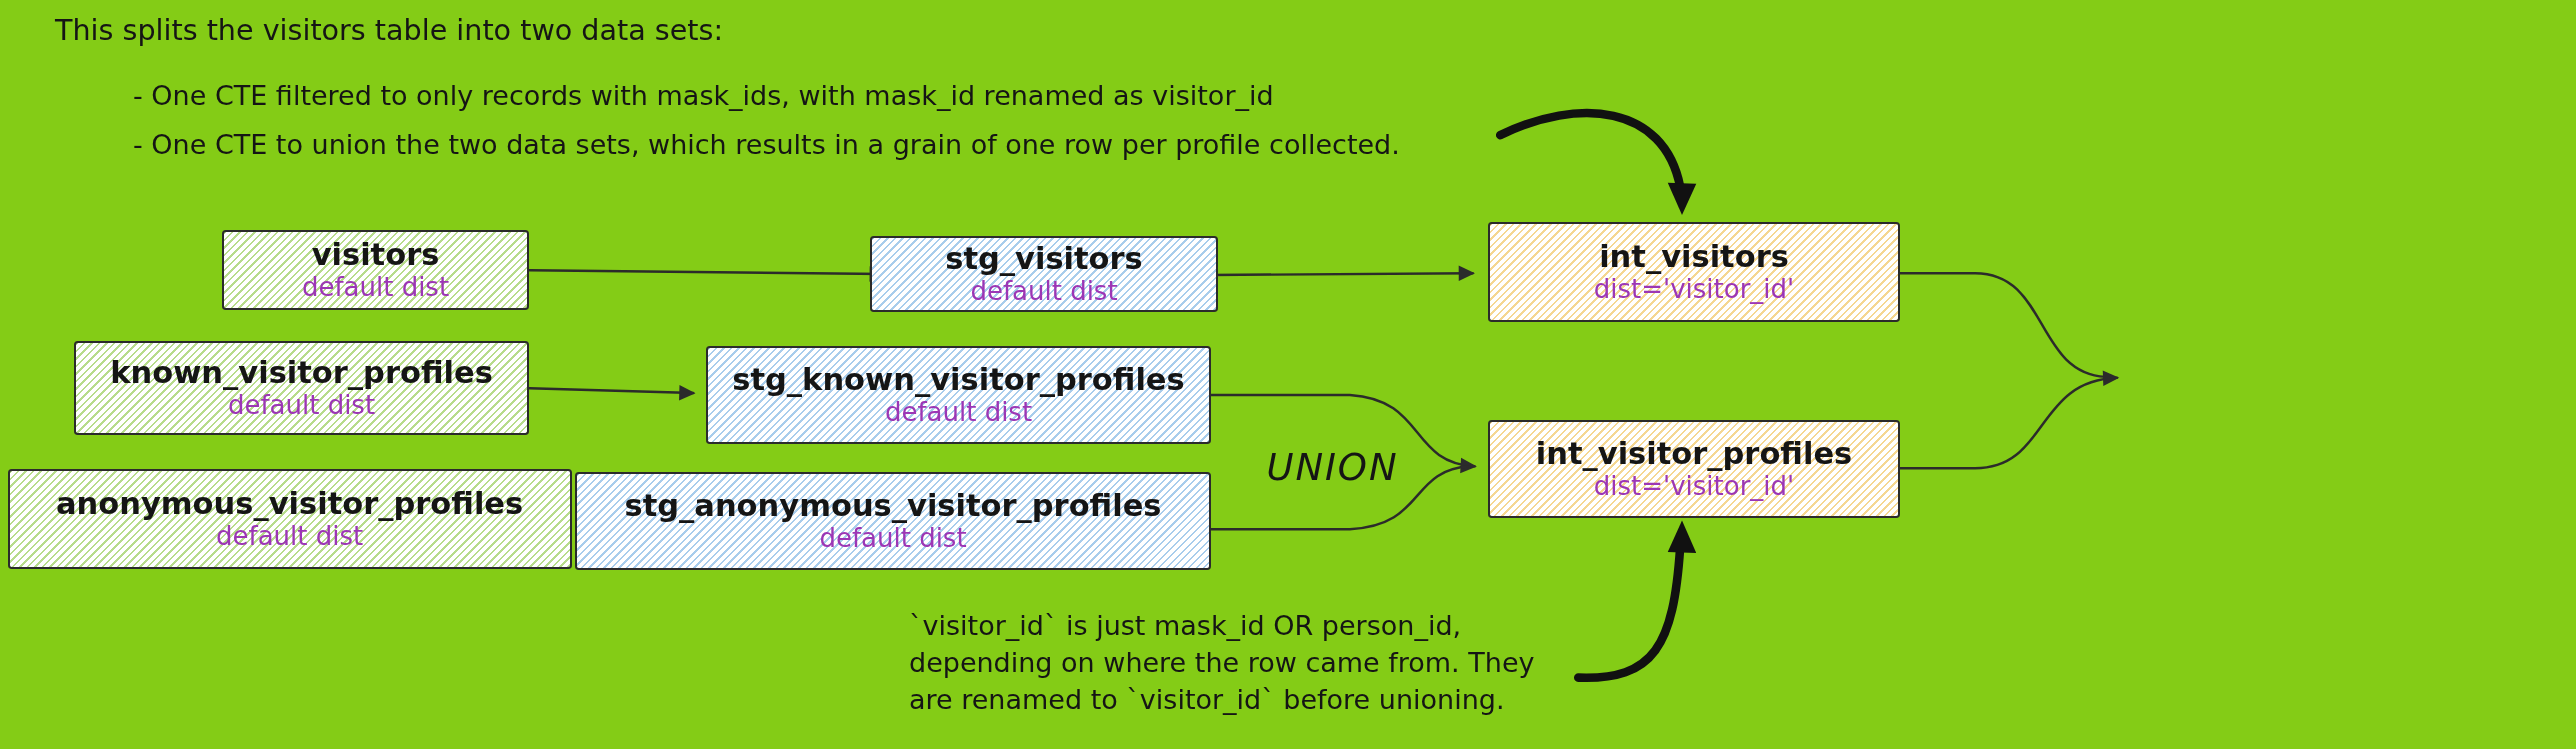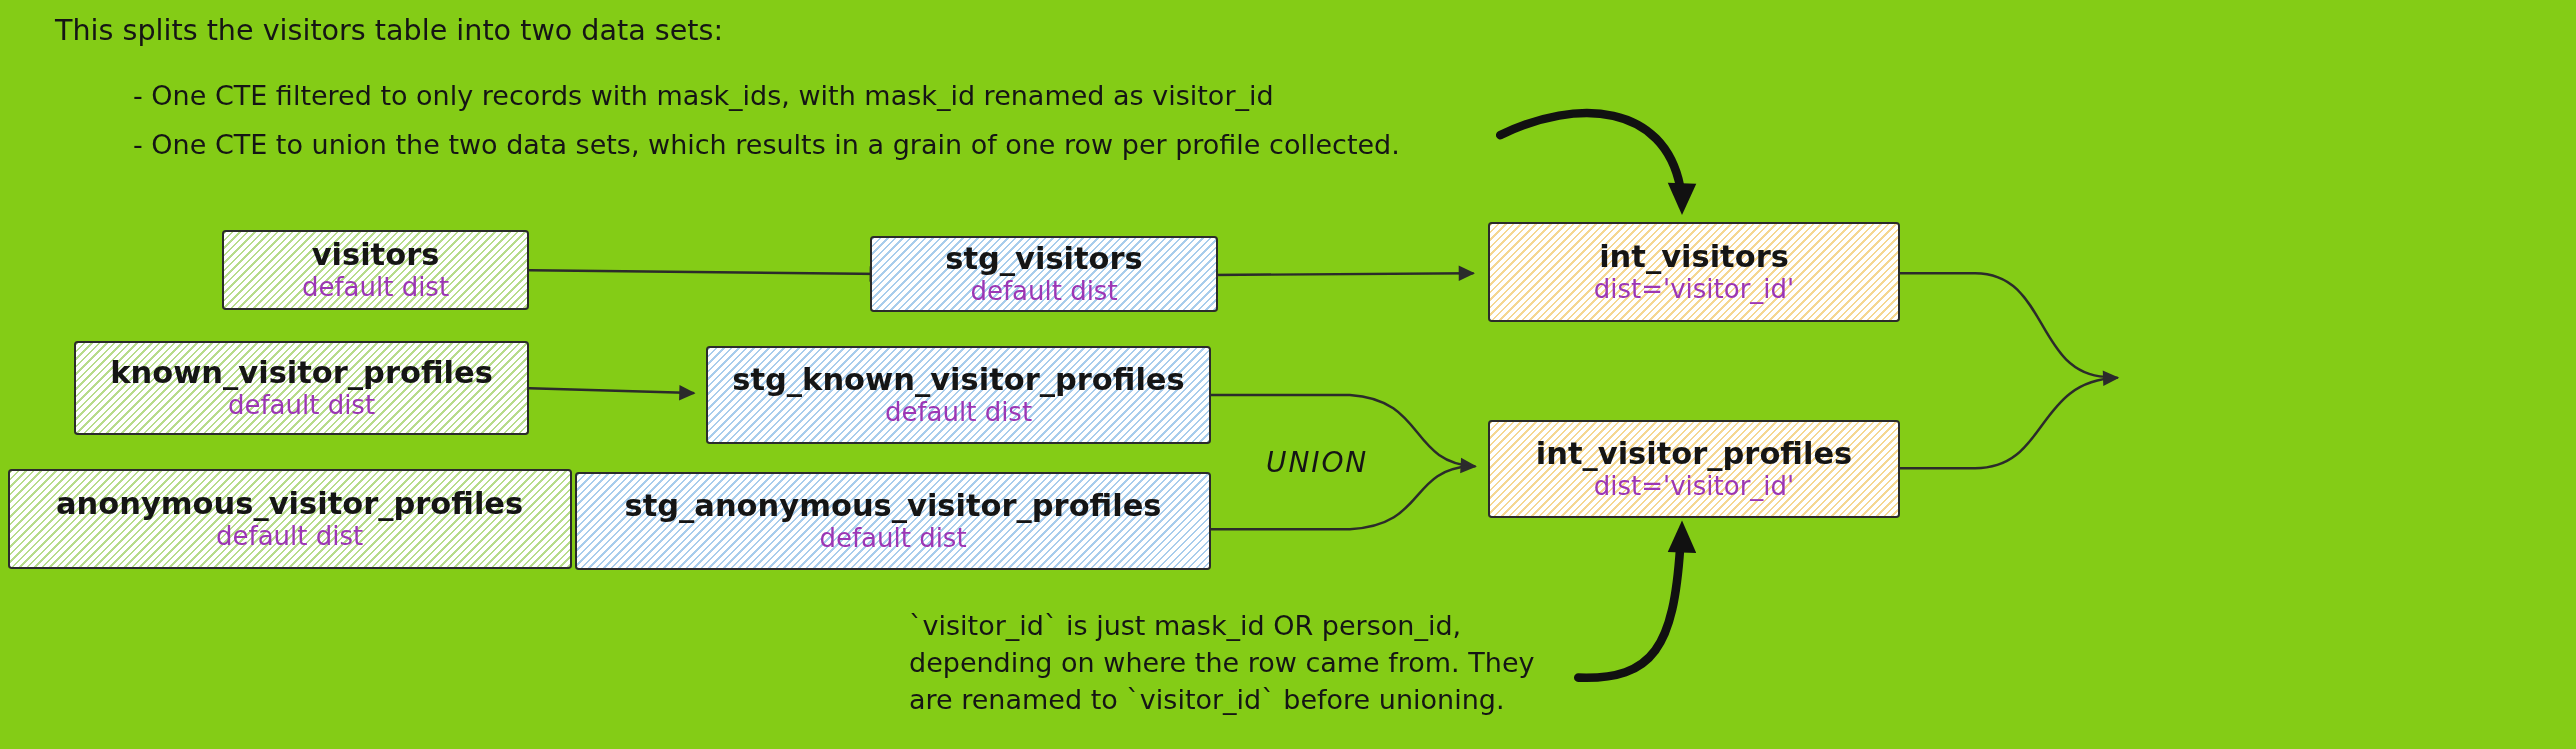--- a/index.html
+++ b/index.html
@@ -49,21 +49,21 @@
   .ann-b3     { left: 133px; top: 129px; font-size: 27px; }
 
   .ann-bottom {
     position: absolute; left: 909px; top: 607px; width: 685px;
     text-align: left; font-size: 27px; line-height: 37px;
   }
   .ann-bottom div { white-space: nowrap; }
 
   .union-label {
     position: absolute; left: 1266px; top: 446px; width: 133px;
-    text-align: left; font-size: 28px; font-style: italic;
+    text-align: center; font-size: 37px; font-style: italic;
     letter-spacing: 1.9px; color: #151515;
   }
 
   
   #node-visitors                       { left: 222px;  top: 230px; width: 307px; height: 80px; }
   #node-known-visitor-profiles         { left: 74px;   top: 341px; width: 455px; height: 94px; }
   #node-anonymous-visitor-profiles     { left: 7.6px;    top: 469px; width: 564px; height: 100px; }
   #node-stg-visitors                   { left: 870px;  top: 236px; width: 348px; height: 76px; }
   #node-stg-known-visitor-profiles     { left: 706px;  top: 346px; width: 505px; height: 98px; }
   #node-stg-anonymous-visitor-profiles { left: 575px;  top: 472px; width: 636px; height: 98px; }

